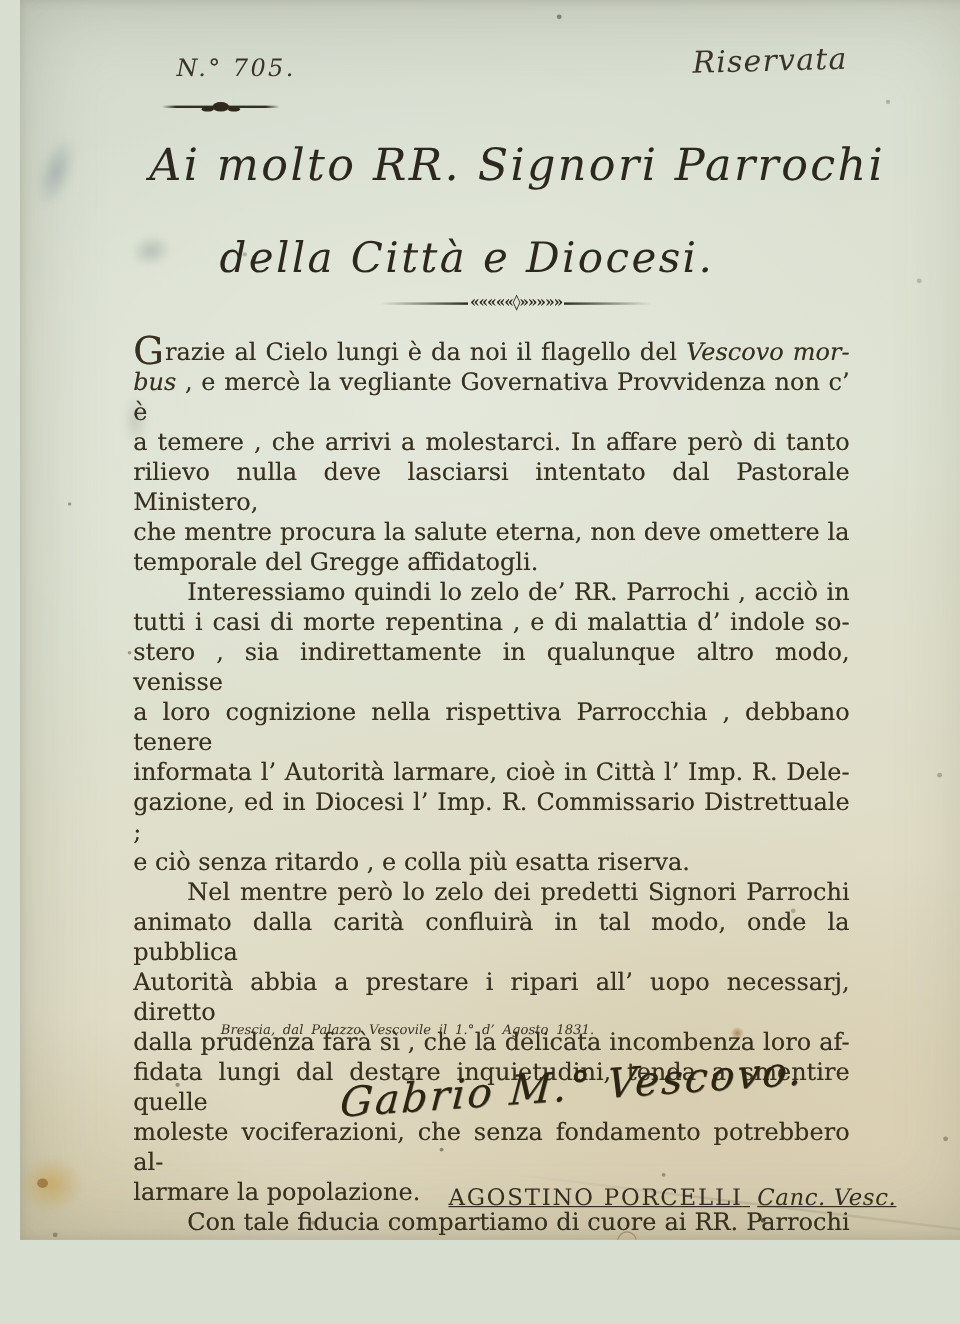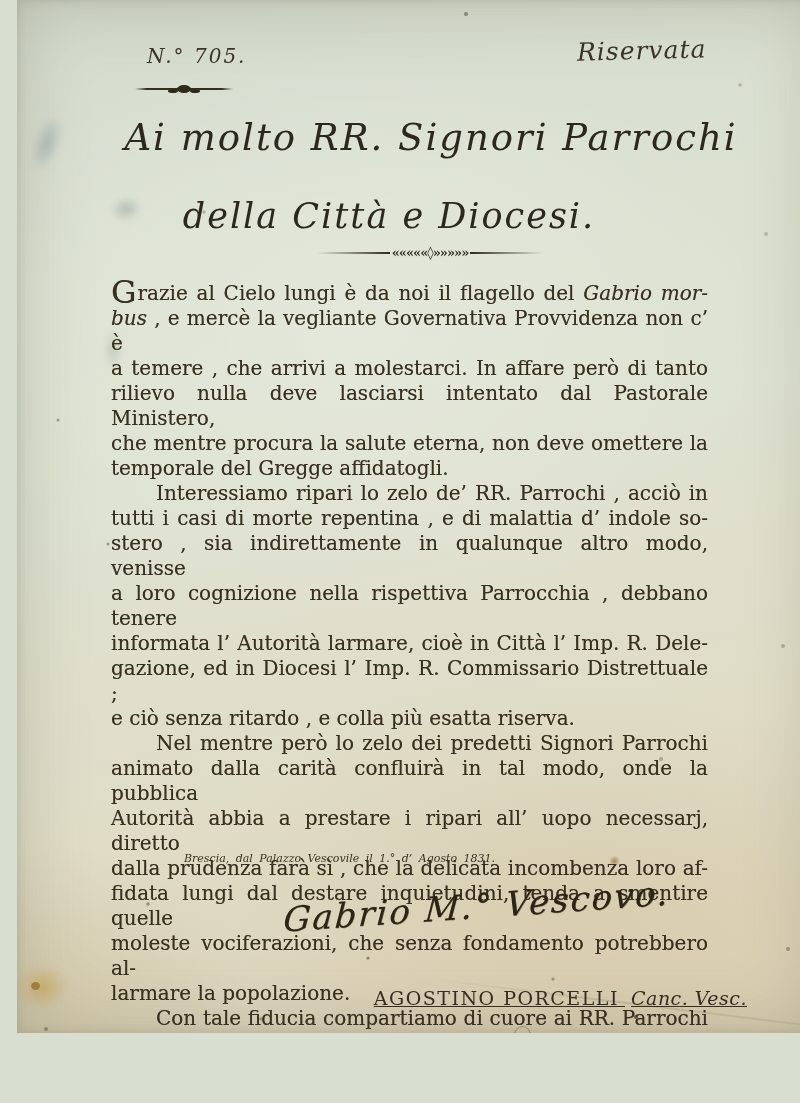--- a/index.html
+++ b/index.html
@@ -187,29 +187,29 @@
   <div class="title-line2">della Città e Diocesi.</div>
 
   <div class="divider">
     <div class="dline"></div>
     <div class="dglyphs"><span>«««««</span><span>◊</span><span>»»»»»</span></div>
     <div class="dline r"></div>
   </div>
 
   <div class="body-text">
       <div class="paragraph">
-        <div class="line"><span class="initial">G</span><span>razie al Cielo lungi è da noi il flagello del </span><span class="it">Gabrio mor-</span></div>
+        <div class="line"><span class="initial">G</span><span>razie al Cielo lungi è da noi il flagello del </span><span class="it">Vescovo mor-</span></div>
         <div class="line"><span class="it">bus</span><span> , e mercè la vegliante Governativa Provvidenza non c’ è</span></div>
         <div class="line"><span>a temere , che arrivi a molestarci. In affare però di tanto</span></div>
         <div class="line"><span>rilievo nulla deve lasciarsi intentato dal Pastorale Ministero,</span></div>
         <div class="line"><span>che mentre procura la salute eterna, non deve omettere la</span></div>
         <div class="line last"><span>temporale del Gregge affidatogli.</span></div>
       </div>
       <div class="paragraph indent">
-        <div class="line"><span>Interessiamo ripari lo zelo de’ RR. Parrochi , acciò in</span></div>
+        <div class="line"><span>Interessiamo quindi lo zelo de’ RR. Parrochi , acciò in</span></div>
         <div class="line"><span>tutti i casi di morte repentina , e di malattia d’ indole so-</span></div>
         <div class="line"><span>stero , sia indirettamente in qualunque altro modo, venisse</span></div>
         <div class="line"><span>a loro cognizione nella rispettiva Parrocchia , debbano tenere</span></div>
         <div class="line"><span>informata l’ Autorità larmare, cioè in Città l’ Imp. R. Dele-</span></div>
         <div class="line"><span>gazione, ed in Diocesi l’ Imp. R. Commissario Distrettuale ;</span></div>
         <div class="line last"><span>e ciò senza ritardo , e colla più esatta riserva.</span></div>
       </div>
       <div class="paragraph indent">
         <div class="line"><span>Nel mentre però lo zelo dei predetti Signori Parrochi</span></div>
         <div class="line"><span>animato dalla carità confluirà in tal modo, onde la pubblica</span></div>

